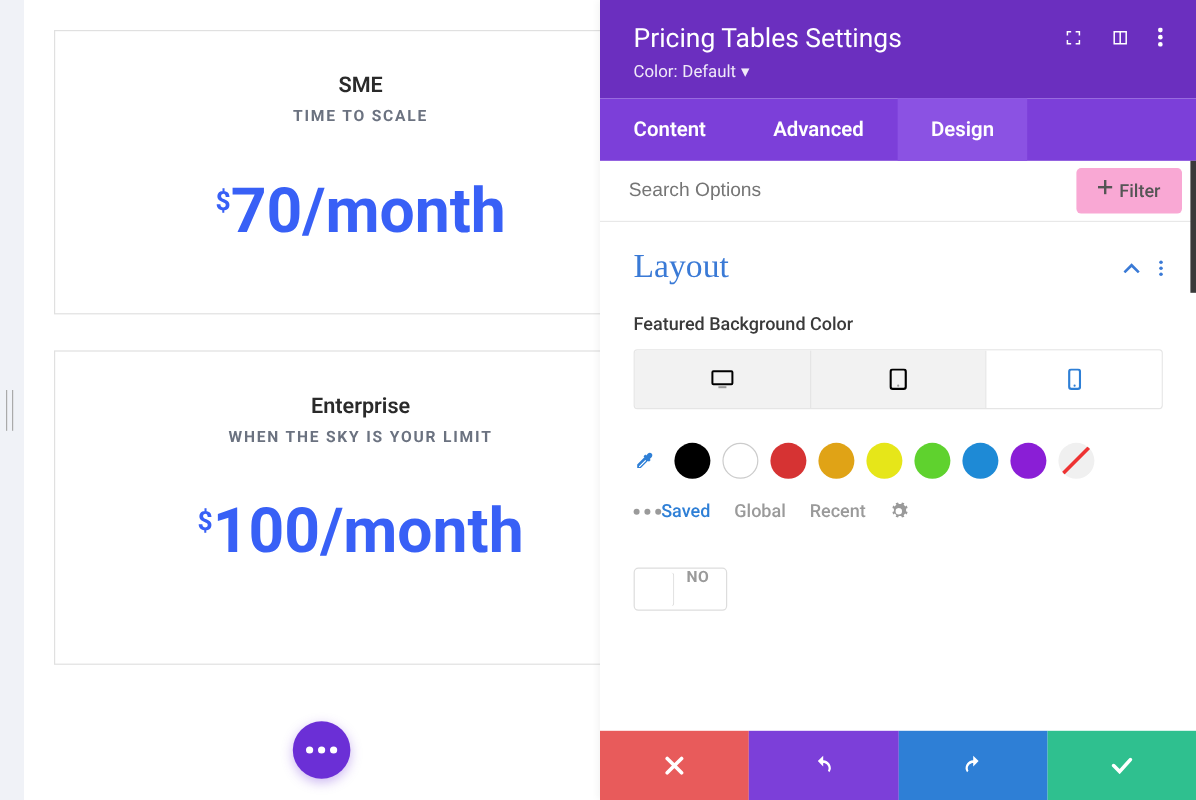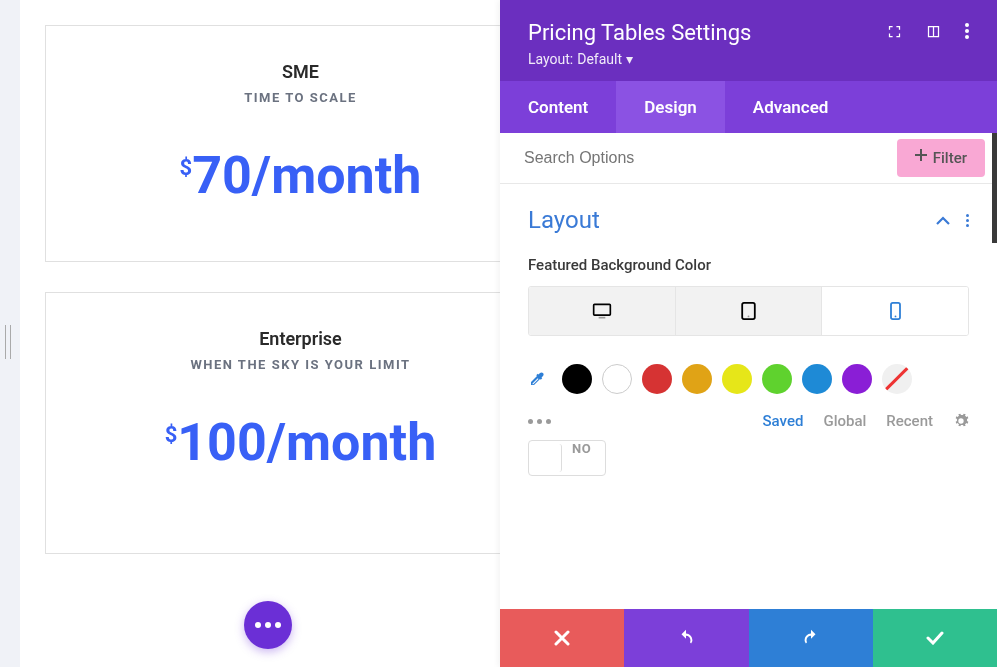--- a/index.html
+++ b/index.html
@@ -32,42 +32,42 @@
 .tab { flex: 0 0 auto; padding: 16px 28px; color: #fff; font-size: 17px; font-weight: 600; cursor: pointer; }
 .tab.active { background: #8b52e3; }
 
 .search-row { display: flex; align-items: center; border-bottom: 1px solid #e8e8e8; position: relative; }
 .search-input { flex: 1; border: none; padding: 16px 24px; font-size: 16px; color: #6b7280; outline: none; background: transparent; }
 .filter-btn { display: flex; gap: 6px; background: #f9a8d4; padding: 10px 18px; margin: 6px 12px 6px 0; border-radius: 4px; color: #555; font-size: 15px; font-weight: 500; }
 .scroll-indicator { position: absolute; right: 0; top: 0; width: 5px; height: 110px; background: #3a3a3a; }
 
 .section { padding: 22px 28px; }
 .section-head { display: flex; align-items: center; justify-content: space-between; margin-bottom: 22px; }
-.section-title { font-size: 24px; color: #3a7ad6; font-weight: 400; }
+.section-title { font-size: 28px; color: #3a7ad6; font-weight: 400; font-family: Liberation Serif, serif; }
 .section-controls { display: flex; gap: 16px; align-items: center; }
 .chevron-up { color: #3a7ad6; }
 .vdots { color: #3a7ad6; display: flex; flex-direction: column; gap: 2px; }
 .vdots span { width: 3px; height: 3px; background: #3a7ad6; border-radius: 50%; }
 
 .opt-label { font-size: 15px; color: #3a3a3a; font-weight: 500; margin-bottom: 12px; }
 .device-tabs { display: flex; border: 1px solid #e5e5e5; border-radius: 3px; overflow: hidden; margin-bottom: 28px; }
 .device-tab { flex: 1; height: 48px; display: flex; align-items: center; justify-content: center; background: #f2f2f2; cursor: pointer; }
 .device-tab.active { background: #fff; }
 .device-tab.active svg { fill: #2e7fd6; }
 .device-tab svg { fill: #9a9a9a; }
 .device-tab + .device-tab { border-left: 1px solid #e5e5e5; }
 
 .swatches-row { display: flex; align-items: center; gap: 10px; margin-bottom: 18px; }
 .eyedrop { color: #2e7fd6; margin-right: 6px; }
 .swatch { width: 30px; height: 30px; border-radius: 50%; }
 .swatch.white { border: 1px solid #ccc; }
 .swatch.none { background: #f0f0f0; position: relative; overflow: hidden; }
 .swatch.none::after { content:""; position:absolute; left:-4px; top:13px; width:38px; height:3px; background:#e33; transform: rotate(-45deg); }
 
-.swatch-opts { display: flex; align-items: center; justify-content: space-between; }
+.swatch-opts { display: flex; align-items: center; justify-content: flex-start; margin-bottom: 28px; }
 .hdots { display: flex; gap: 4px; }
 .hdots span { width: 5px; height: 5px; background: #9a9a9a; border-radius: 50%; }
 .palette-tabs { display: flex; gap: 20px; align-items: center; font-size: 15px; font-weight: 500; }
 .ptab { color: #9a9a9a; }
 .ptab.active { color: #2e7fd6; }
 .gear { color: #9a9a9a; }
 
 .toggle { display: inline-flex; align-items: flex-start; border: 1px solid #ddd; border-radius: 4px; height: 36px; margin-top: 10px; }
 .toggle-thumb { width: 30px; height: 28px; background: #fff; border-right: 1px solid #ddd; margin: 3px 0 3px 3px; border-radius: 3px; }
 .toggle-label { padding: 0 14px 0 10px; color: #9a9a9a; font-size: 13px; font-weight: 700; letter-spacing: 0.5px; }
@@ -108,21 +108,21 @@
   <span class="dot"></span>
     <span class="dot"></span>
     <span class="dot"></span>
 </div>
 
 <div class="panel">
   <div class="panel-header">
     <div>
       <div class="panel-title">Pricing Tables Settings</div>
       <div class="preset">
-        <span>Layout:</span>
+        <span>Color:</span>
         <span>Default</span>
         <span>▾</span>
       </div>
     </div>
     <div class="header-icons">
       <svg width="15" height="15" viewBox="0 0 24 24">
           <path d="M3 3h6v2H5v4H3V3zm12 0h6v6h-2V5h-4V3zM3 15h2v4h4v2H3v-6zm16 0h2v6h-6v-2h4v-4z"></path>
         </svg>
       <svg width="15" height="15" viewBox="0 0 24 24">
           <path d="M3 3h18v18H3V3zm2 2v14h6V5H5zm8 0v14h6V5h-6z"></path>
@@ -130,22 +130,22 @@
       <svg width="4" height="16" viewBox="0 0 4 16">
           <circle cx="2" cy="2" r="2"></circle>
           <circle cx="2" cy="8" r="2"></circle>
           <circle cx="2" cy="14" r="2"></circle>
         </svg>
     </div>
   </div>
 
   <div class="tabs">
     <div class="tab">Content</div>
+    <div class="tab">Advanced</div>
     <div class="tab active">Design</div>
-    <div class="tab">Advanced</div>
   </div>
 
   <div class="search-row">
     <input class="search-input" placeholder="Search Options" style="">
     <div class="filter-btn">
       <svg width="12" height="12" viewBox="0 0 12 12" fill="#555">
           <rect x="5" y="0" width="2" height="12"></rect>
           <rect x="0" y="5" width="12" height="2"></rect>
         </svg>
       <span>Filter</span>

